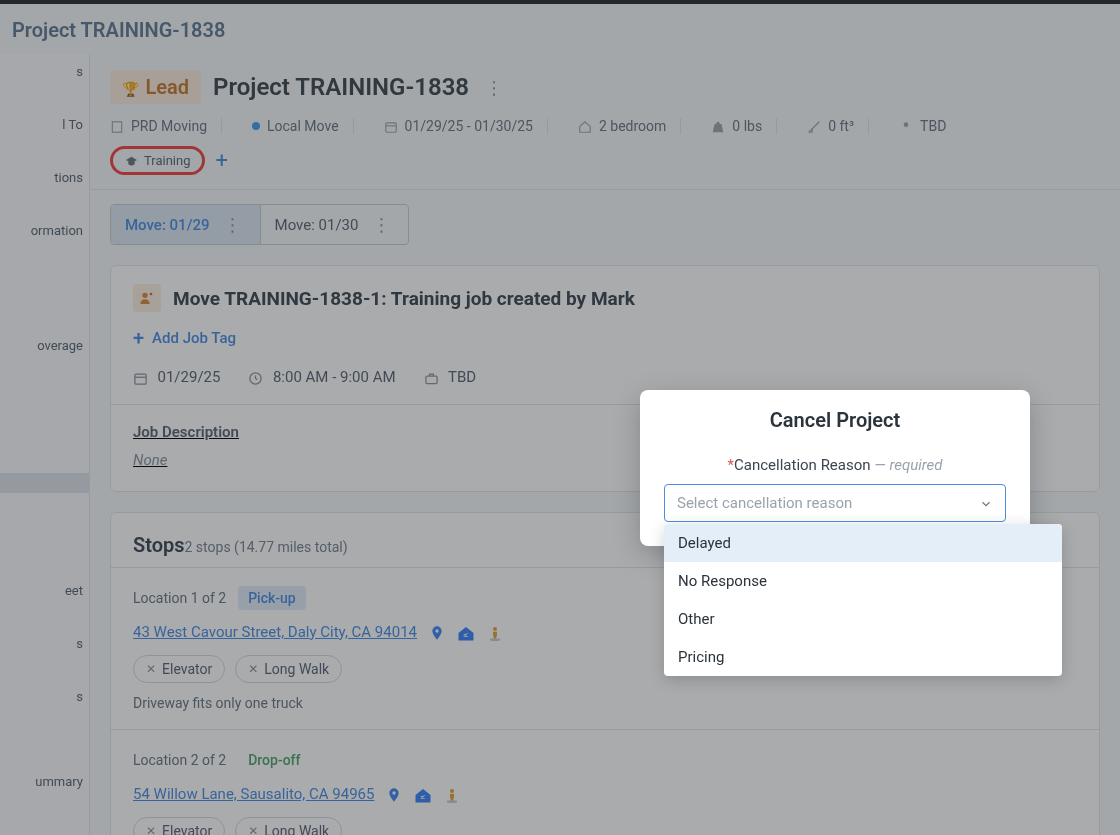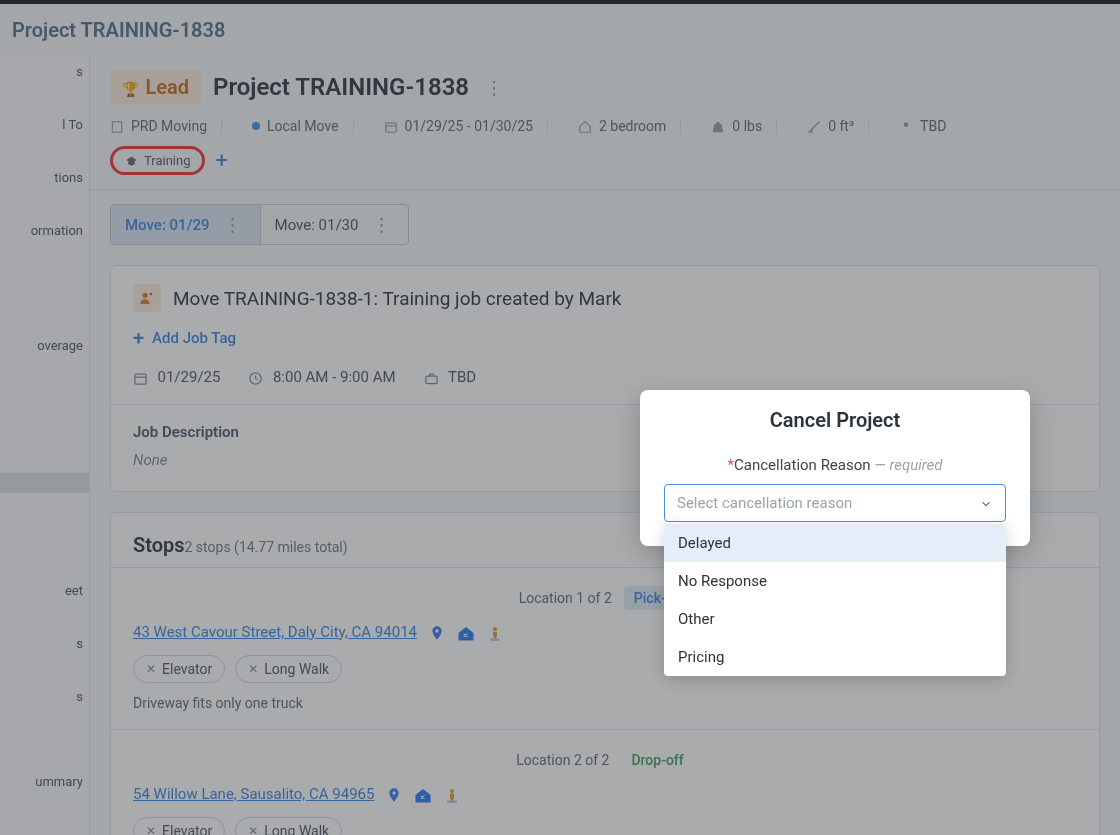--- a/index.html
+++ b/index.html
@@ -116,48 +116,48 @@
   .job-header {
     padding: 18px 22px 0;
   }
   .job-title-row {
     display: flex; align-items: center; gap: 12px;
   }
   .job-icon {
     width: 28px; height: 28px; background: #fcefe0; border-radius: 4px;
     display: inline-flex; align-items: center; justify-content: center;
   }
-  .job-title { font-size: 19px; font-weight: 400; color: #3c4650; }
+  .job-title { font-size: 19px; font-weight: 700; color: #3c4650; }
   .add-tag-link {
     display: inline-flex; align-items: center; gap: 8px;
     color: #4b8de2; font-size: 15px; font-weight: 500; margin-top: 14px; cursor: pointer;
   }
   .job-meta {
     display: flex; gap: 28px; margin-top: 18px; color: #5a6571; font-size: 15px;
   }
   .job-meta .meta-icon { color: #8a949e; }
   .section-block {
-    border-top: 1px solid #e3e6ea; padding: 18px 22px 22px; margin-top: 18px;
+    border-top: 1px solid #e3e6ea; padding: 18px 22px 22px; margin-top: 18px; text-decoration: underline;
   }
   .section-label {
     font-size: 15px; font-weight: 600; color: #5a6571;
   }
   .section-value {
     margin-top: 10px; font-style: italic; color: #8a949e; font-size: 15px;
   }
   .stops-header {
     display: flex; align-items: baseline; padding: 20px 22px 10px;
   }
   .stops-title { font-size: 20px; font-weight: 600; color: #3c4650; }
   .stops-sub { font-size: 14px; color: #7a848e; text-align: center; }
   .stop-block {
     border-top: 1px solid #e3e6ea; padding: 18px 22px;
   }
   .stop-head {
-    display: flex; align-items: center; gap: 12px; justify-content: center;
+    display: flex; align-items: center; gap: 12px;
   }
   .stop-label { font-size: 14px; color: #6a7682; }
   .stop-type {
     font-size: 14px; font-weight: 500; padding: 4px 10px; border-radius: 4px;
   }
   .stop-type.pickup { background: #e3edf7; color: #4b8de2; }
   .stop-type.dropoff { color: #4fa368; }
   .stop-addr {
     display: flex; align-items: center; gap: 12px; margin-top: 12px;
   }
@@ -199,21 +199,21 @@
   .req-star { color: #e05252; }
   .req-hint { color: #9aa3ac; font-style: italic; }
   .select-box {
     margin-top: 10px; border: 1.5px solid #4b8de2; border-radius: 4px;
     height: 38px; display: flex; align-items: center; justify-content: space-between;
     padding: 0 12px; cursor: pointer;
   }
   .select-placeholder { color: #9aa3ac; font-size: 15px; }
   .chevron-down { color: #6a7682; }
   .dropdown {
-    position: absolute; left: 664px; top: 524px; width: 342px;
+    position: absolute; left: 664px; top: 524px; width: 398px;
     background: #fff; border-radius: 4px; z-index: 120;
     box-shadow: 0 4px 16px rgba(0,0,0,0.18);
     overflow: hidden;
   }
   .dd-item {
     padding: 10px 14px; font-size: 15px; color: #2b333b; cursor: pointer;
   }
   .dd-item.highlight { background: #e4eef8; }
   svg { display: inline-block; vertical-align: middle; }
 </style>

